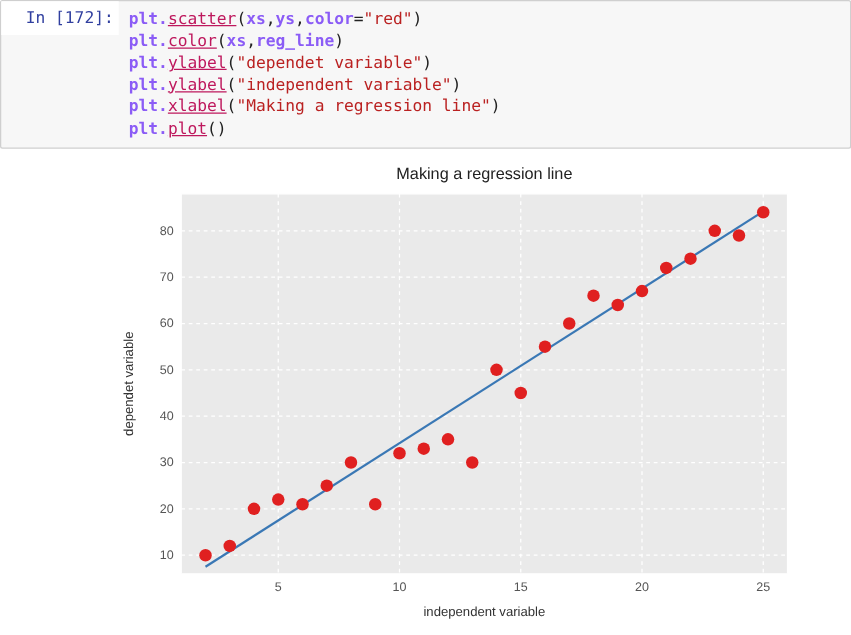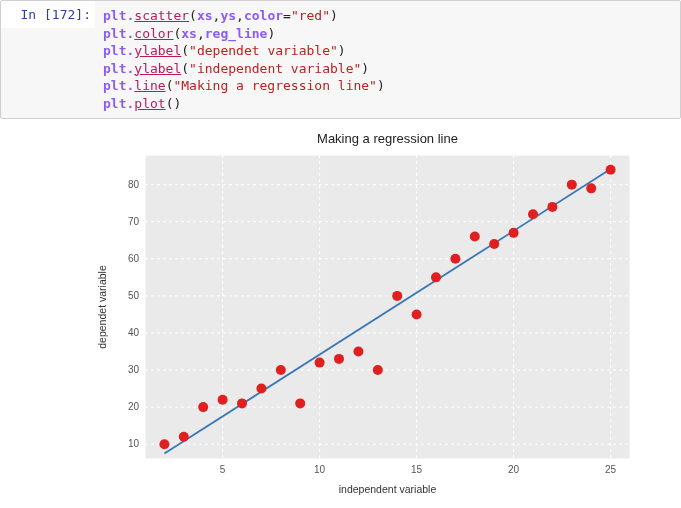--- a/index.html
+++ b/index.html
@@ -78,21 +78,21 @@
 <body>
 
 <div class="cell">
   <div class="prompt-area">
     <span>In [</span><span class="prompt-num">172</span><span>]:</span>
   </div>
   <div class="code-area" id="code-area"><span class="tok-call">plt</span><span class="tok-call">.</span><span class="tok-attr">scatter</span><span class="tok-paren">(</span><span class="tok-call">xs</span><span class="tok-comma">,</span><span class="tok-call">ys</span><span class="tok-comma">,</span><span class="tok-call">color</span><span class="tok-eq">=</span><span class="tok-str">"red"</span><span class="tok-paren">)</span>
 <span class="tok-call">plt</span><span class="tok-call">.</span><span class="tok-attr">color</span><span class="tok-paren">(</span><span class="tok-call">xs</span><span class="tok-comma">,</span><span class="tok-call">reg_line</span><span class="tok-paren">)</span>
 <span class="tok-call">plt</span><span class="tok-call">.</span><span class="tok-attr">ylabel</span><span class="tok-paren">(</span><span class="tok-str">"dependet variable"</span><span class="tok-paren">)</span>
 <span class="tok-call">plt</span><span class="tok-call">.</span><span class="tok-attr">ylabel</span><span class="tok-paren">(</span><span class="tok-str">"independent variable"</span><span class="tok-paren">)</span>
-<span class="tok-call">plt</span><span class="tok-call">.</span><span class="tok-attr">line</span><span class="tok-paren">(</span><span class="tok-str">"Making a regression line"</span><span class="tok-paren">)</span>
+<span class="tok-call">plt</span><span class="tok-call">.</span><span class="tok-attr">xlabel</span><span class="tok-paren">(</span><span class="tok-str">"Making a regression line"</span><span class="tok-paren">)</span>
 <span class="tok-call">plt</span><span class="tok-call">.</span><span class="tok-attr">plot</span><span class="tok-paren">()</span></div>
 </div>
 
 <div class="output-area">
   <div class="output-gutter"></div>
   <div class="chart-wrap">
     <svg id="chart-svg" width="555" height="370">
         <text x="297.5" y="14" class="chart-title">Making a regression line</text>
         <rect x="55" y="26" width="485" height="304" class="plot-bg"></rect>
         <g class="grid">

